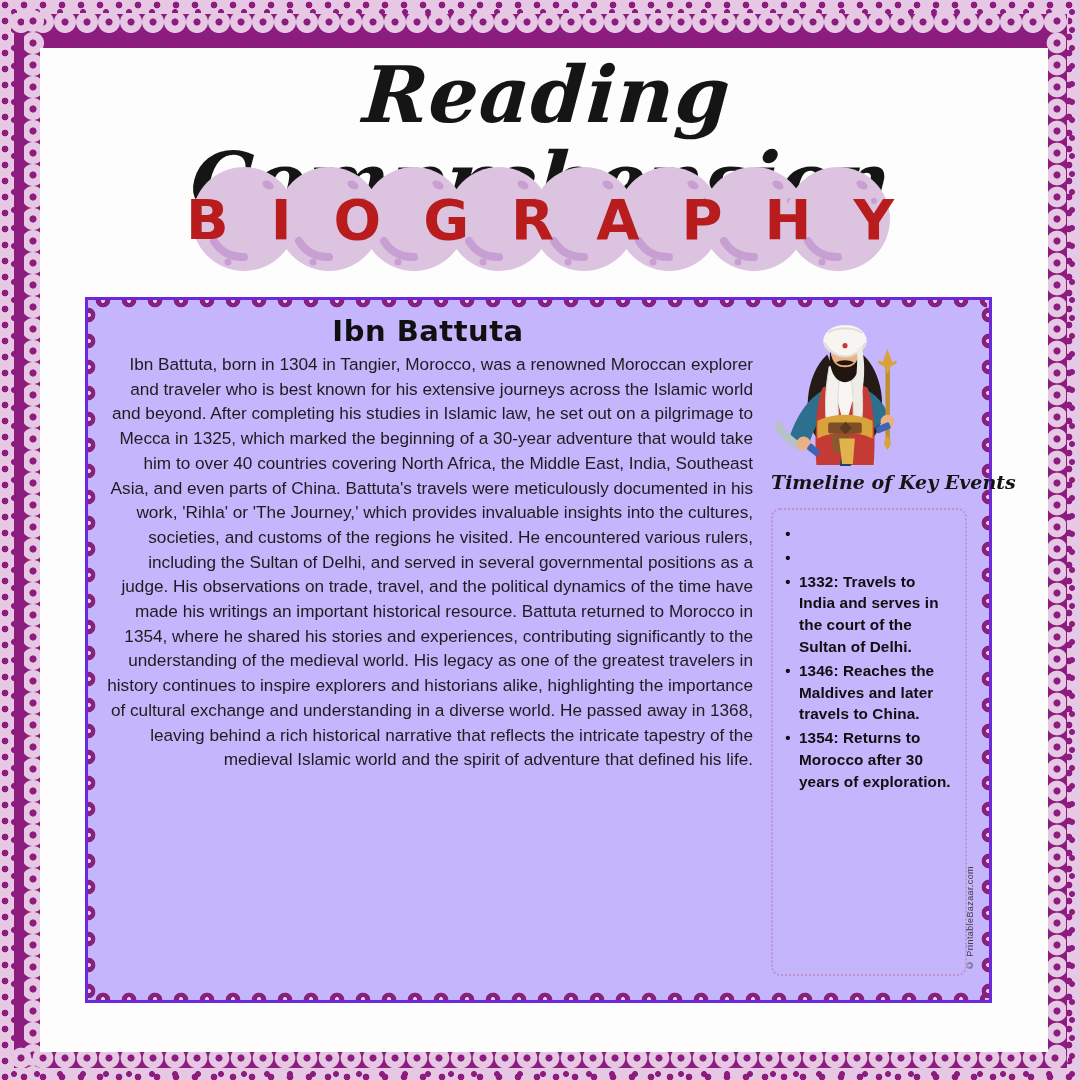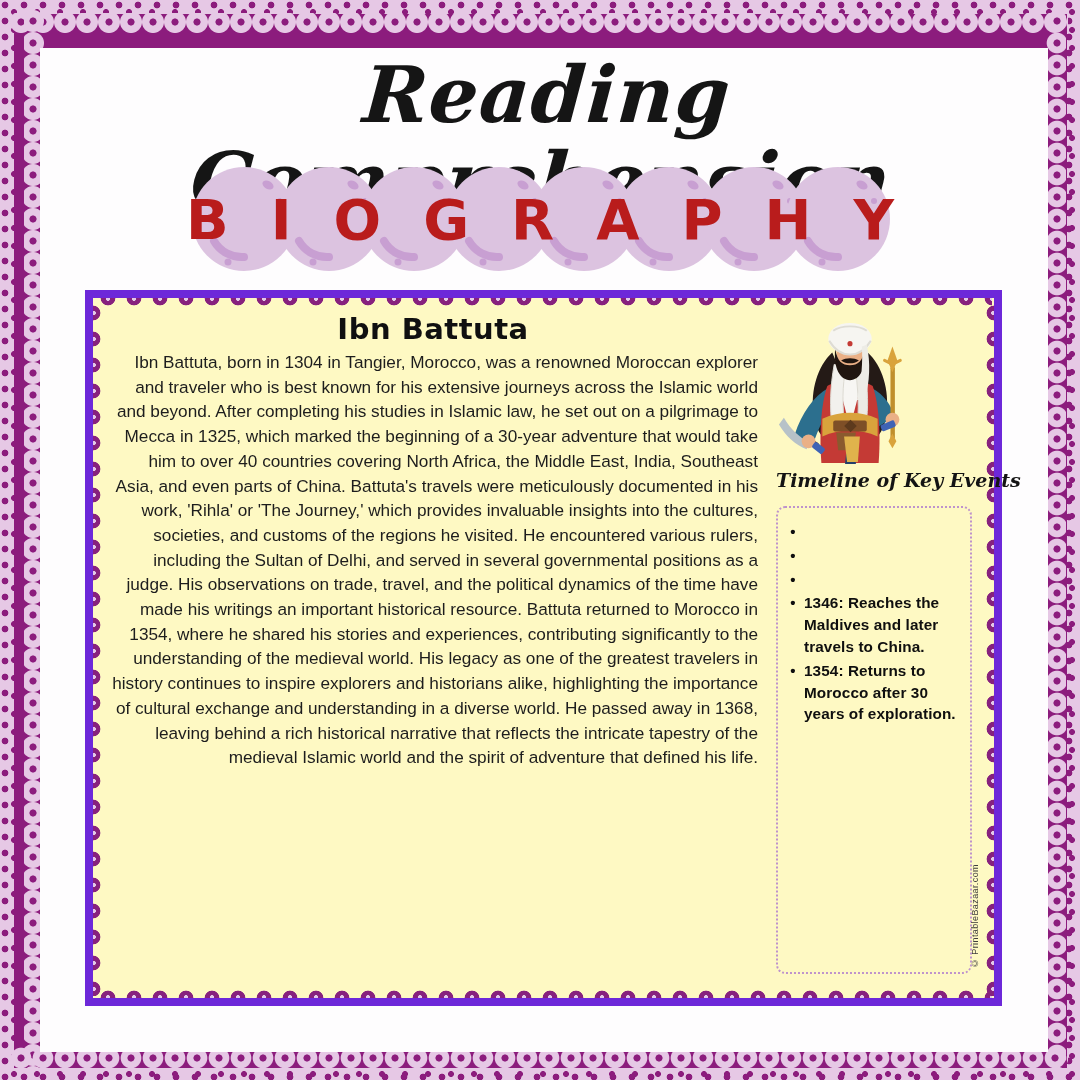--- a/index.html
+++ b/index.html
@@ -68,22 +68,22 @@
   .bio-band svg{position:absolute;left:0;top:0;}
   .bio-text{
     position:absolute;left:0;top:0;width:100%;height:110px;
     display:flex;align-items:center;justify-content:center;
     font-family:"DejaVu Sans",sans-serif;font-weight:bold;
     font-size:56px;letter-spacing:42px;text-indent:42px;
     color:#b91c1c;
   }
   
   .article-box{
-    position:absolute;left:85px;top:290px;width:901px;height:700px;
-    background:#fef9c3;border:8px solid #6d28d9;
+    position:absolute;left:85px;top:297px;width:901px;height:700px;
+    background:#c4b5fd;border:3px solid #6d28d9;
   }
   .lace-row{position:absolute;}
   .lace-row.t{
     left:2px;right:2px;top:0;height:10px;
     background-image:
       radial-gradient(circle at 13px 1px,#e3c9e8 1.7px,rgba(0,0,0,0) 2.2px),
       radial-gradient(circle at 13px 0px,#87217e 7px,rgba(0,0,0,0) 7.7px);
     background-size:26px 10px;background-repeat:repeat-x;
   }
   .lace-row.b{
@@ -250,20 +250,21 @@
 
     <div class="timeline-box">
       <div class="tl-item">
         <span class="tl-bullet">•</span>
       </div>
       <div class="tl-item">
         <span class="tl-bullet">•</span>
       </div>
       <div class="tl-item">
         <span class="tl-bullet">•</span>
+        <span class="tl-text">1332: Travels to India and serves in the court of the Sultan of Delhi.</span>
       </div>
       <div class="tl-item">
         <span class="tl-bullet">•</span>
         <span class="tl-text">1346: Reaches the Maldives and later travels to China.</span>
       </div>
       <div class="tl-item">
         <span class="tl-bullet">•</span>
         <span class="tl-text">1354: Returns to Morocco after 30 years of exploration.</span>
       </div>
     </div>

